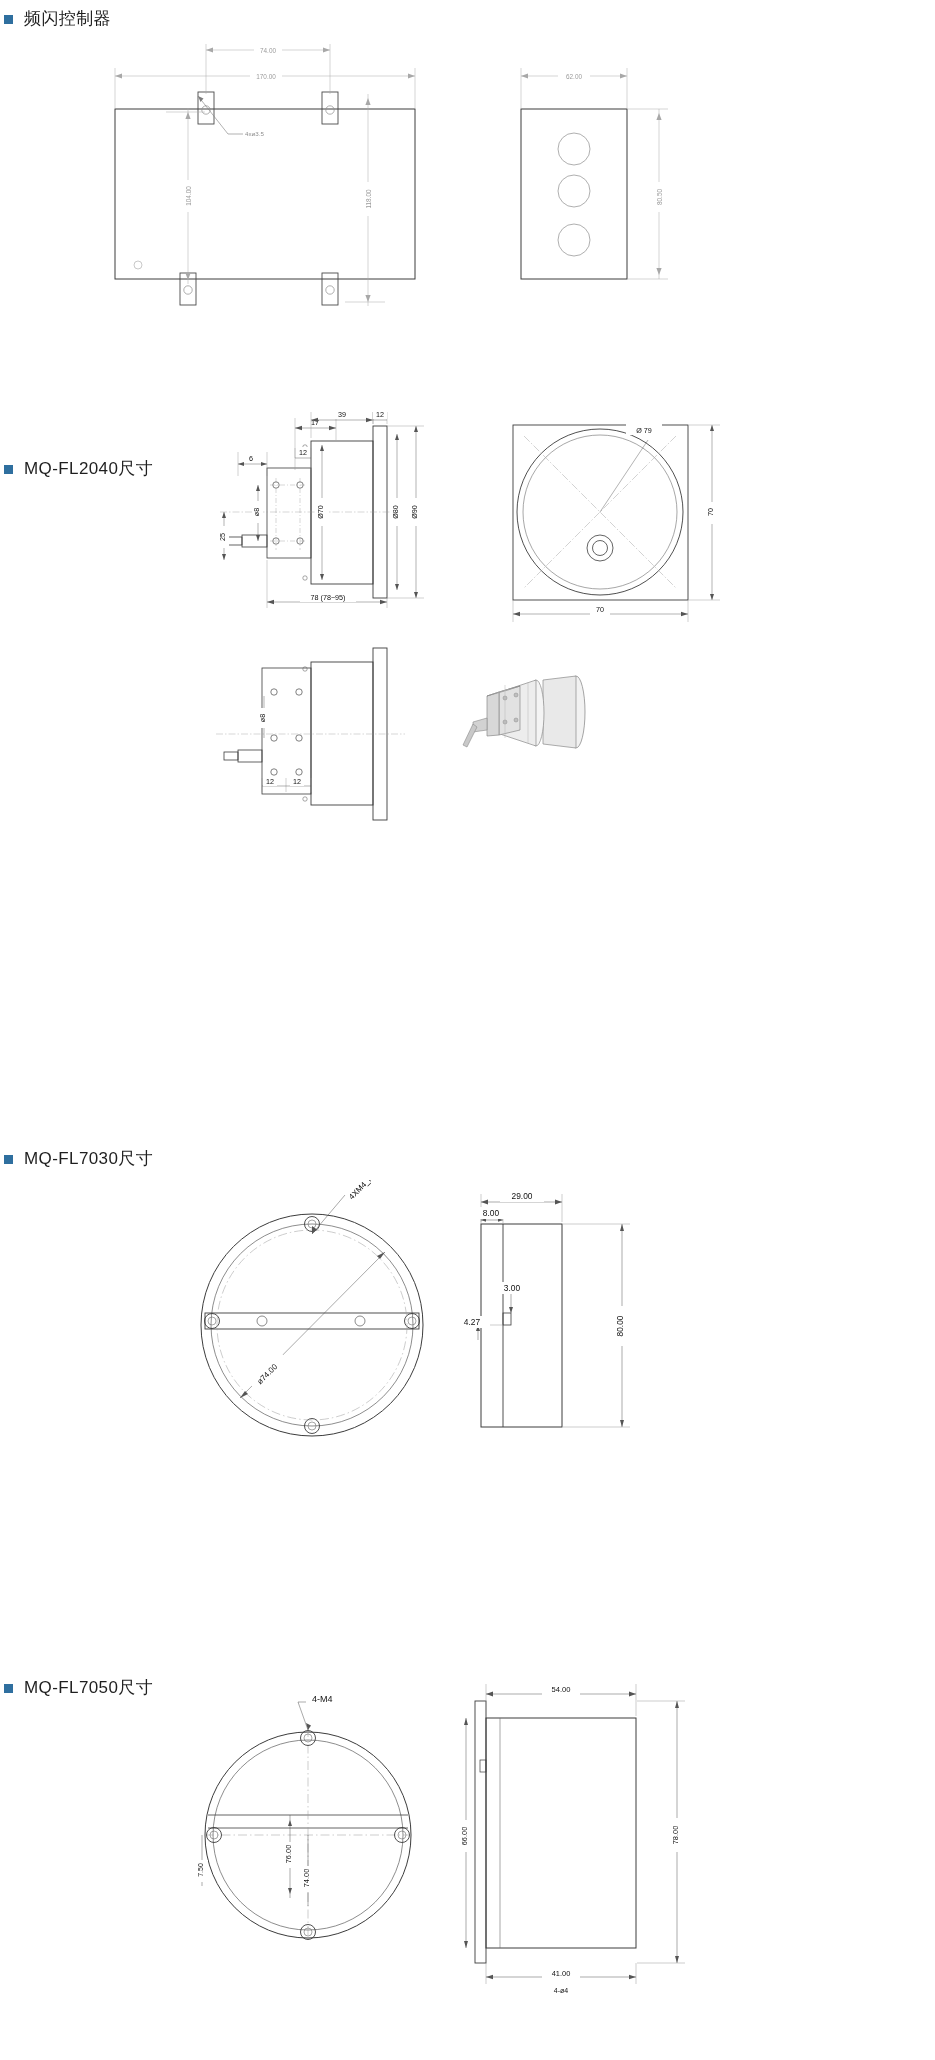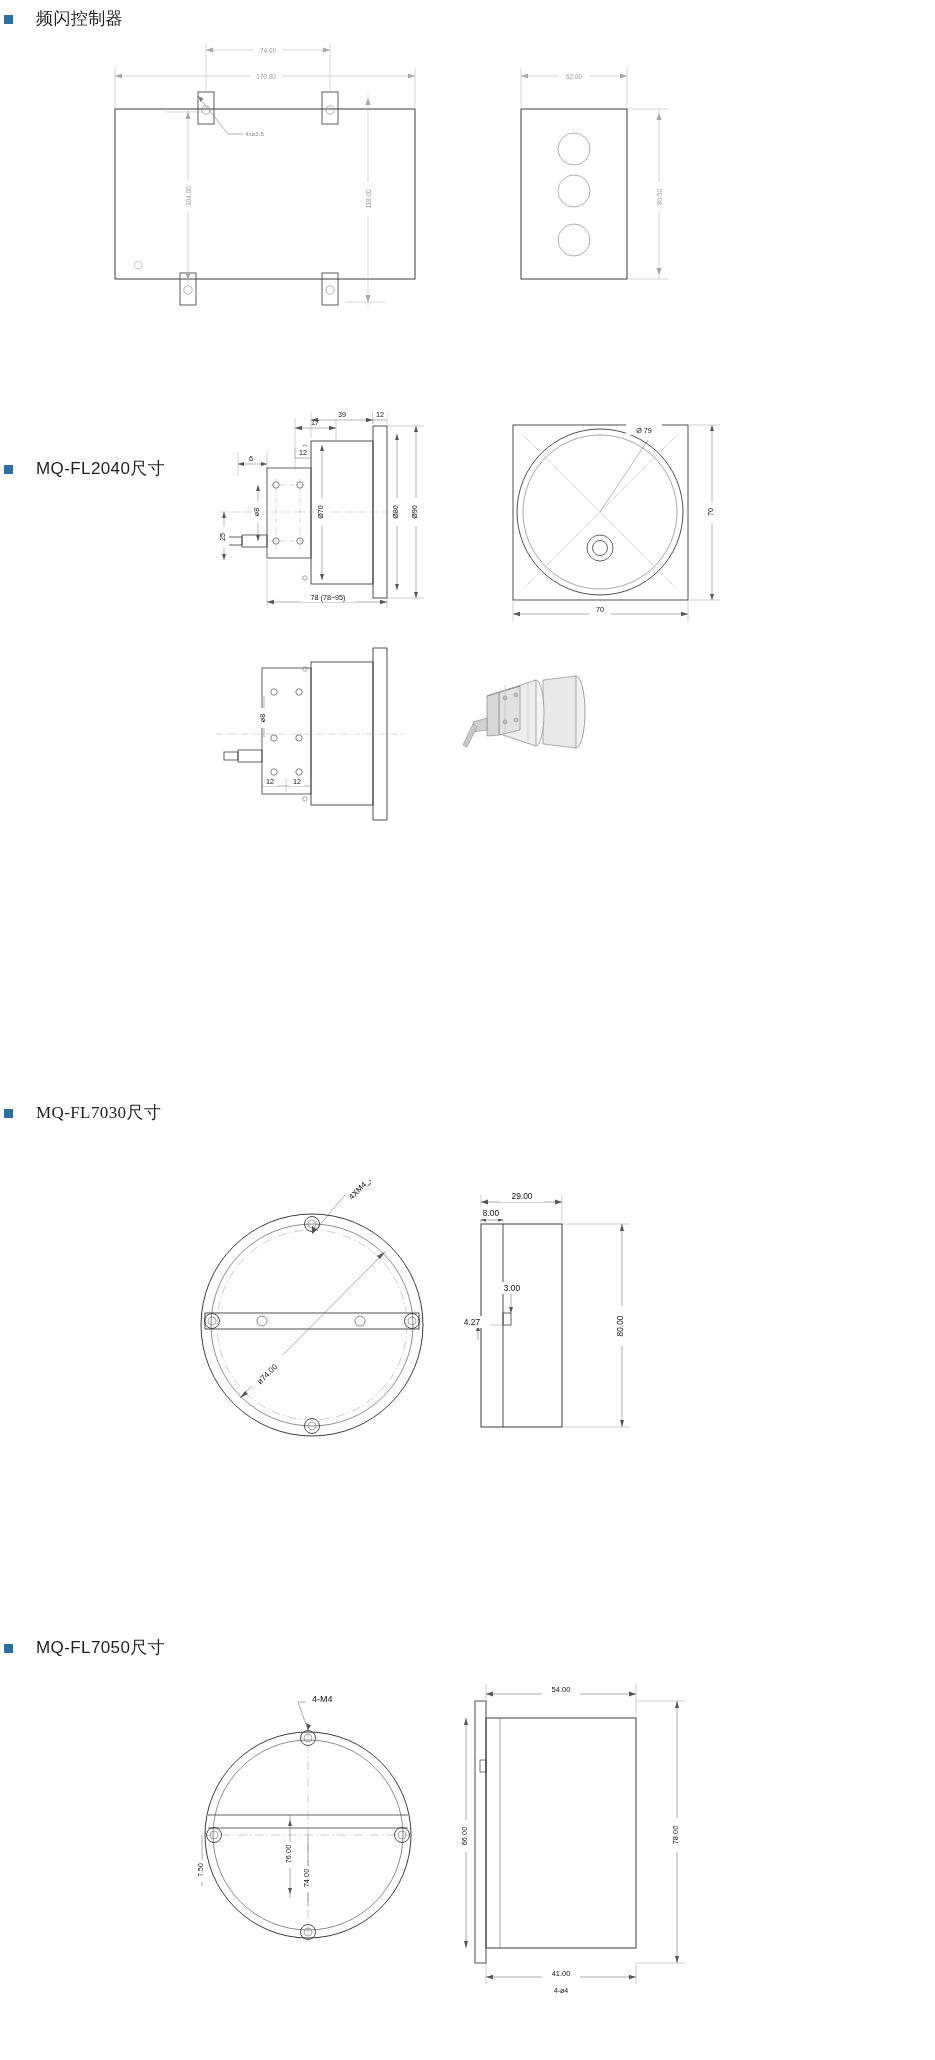--- a/index.html
+++ b/index.html
@@ -22,21 +22,20 @@
     background: #fff;
   }
 
   
   .section-heading {
     position: absolute;
     left: 0;
     display: flex;
     align-items: center;
     height: 26px;
-    gap: 12px;
   }
   .bullet {
     width: 9px;
     height: 9px;
     background: #2f6f9f;
     margin-left: 4px;
     margin-right: 11px;
     flex: 0 0 auto;
   }
   .heading-text {
@@ -343,21 +342,21 @@
           <circle cx="516" cy="295" r="2" fill="#bfbfbf" stroke="#8a8a8a" stroke-width="0.5"></circle>
           <circle cx="516" cy="320" r="2" fill="#bfbfbf" stroke="#8a8a8a" stroke-width="0.5"></circle>
 
           <path d="M505,285 L505,338" stroke="#b5b5b5" stroke-width="0.5" fill="none"></path>
           <path d="M528,282 L528,343" stroke="#b5b5b5" stroke-width="0.5" fill="none"></path>
         </g>
       </g>
     </svg>
   </div>
 
-  <div class="section-heading" style="top:1100px;font-family:Liberation Serif, serif;">
+  <div class="section-heading" style="top:1146px;">
     <span class="bullet"></span>
     <span class="heading-text">MQ-FL7030尺寸</span>
   </div>
 
   <div class="drawing" style="top:1180px;">
     <svg class="dwg-svg" width="935" height="330" viewBox="0 0 935 330" xmlns="http://www.w3.org/2000/svg">
       <g fill="none" stroke="#3c3c3c" stroke-width="0.9" font-family="Liberation Sans, sans-serif">
 
         <circle cx="312" cy="145" r="111" stroke="#3c3c3c" stroke-width="1"></circle>
         <circle cx="312" cy="145" r="101" stroke="#5c5c5c" stroke-width="0.7"></circle>
@@ -430,21 +429,21 @@
           <path d="M622,247 L620,240 L624,240 Z" fill="#555" stroke="none"></path>
           <line x1="563" y1="44" x2="630" y2="44" stroke="#999"></line>
           <line x1="563" y1="247" x2="630" y2="247" stroke="#999"></line>
           <rect x="614" y="126" width="14" height="40" fill="#fff" stroke="none"></rect>
           <text x="623" y="146" text-anchor="middle" fill="#111" stroke="none" font-size="8.4" transform="rotate(-90 623 146)">80.00</text>
         </g>
       </g>
     </svg>
   </div>
 
-  <div class="section-heading" style="top:1635px;">
+  <div class="section-heading" style="top:1675px;">
     <span class="bullet"></span>
     <span class="heading-text">MQ-FL7050尺寸</span>
   </div>
 
   <div class="drawing" style="top:1670px;">
     <svg class="dwg-svg" width="935" height="340" viewBox="0 0 935 340" xmlns="http://www.w3.org/2000/svg">
       <g fill="none" stroke="#3c3c3c" stroke-width="0.9" font-family="Liberation Sans, sans-serif">
 
         <circle cx="308" cy="165" r="103" stroke="#3c3c3c" stroke-width="1"></circle>
         <circle cx="308" cy="165" r="95" stroke="#5c5c5c" stroke-width="0.7"></circle>

